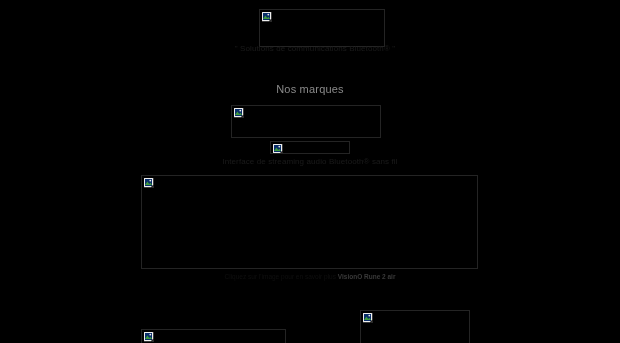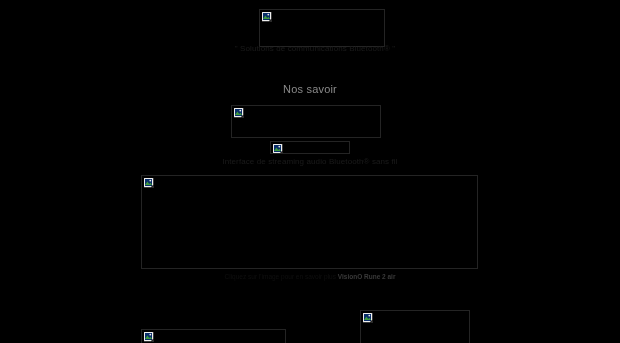--- a/index.html
+++ b/index.html
@@ -103,21 +103,21 @@
       <rect x="1" y="1" width="7" height="7" fill="#0a2f6b"></rect>
       <path d="M1 7 L3.4 3.6 L5.2 6 L6.4 4.8 L8 7 Z" fill="#3f9b3f"></path>
       <circle cx="6.3" cy="2.6" r="0.9" fill="#e8e8e8"></circle>
       <path d="M7.5 7.5 L10.5 7.5 L10.5 10.5 L7.5 10.5 Z" fill="#000000"></path>
       <path d="M8 8 L10 8 L10 10 L8 10 Z" fill="#2a2a2a"></path>
     </svg>
   </div>
 
   <div class="caption" id="cap-hero">" Solutions de communications Bluetooth® "</div>
 
-  <div class="heading" id="head-nos-marques">Nos savoir</div>
+  <div class="heading" id="head-nos-marques">Nos marques</div>
 
   <div class="imgbox" id="box-brand-main">
     <svg class="broken-icon" viewBox="0 0 11 11">
       <rect x="0" y="0" width="9" height="9" fill="#ffffff"></rect>
       <rect x="0" y="0" width="9" height="9" fill="none" stroke="#c8c8c8" stroke-width="0.6"></rect>
       <rect x="1" y="1" width="7" height="7" fill="#0a2f6b"></rect>
       <path d="M1 7 L3.4 3.6 L5.2 6 L6.4 4.8 L8 7 Z" fill="#3f9b3f"></path>
       <circle cx="6.3" cy="2.6" r="0.9" fill="#e8e8e8"></circle>
       <path d="M7.5 7.5 L10.5 7.5 L10.5 10.5 L7.5 10.5 Z" fill="#000000"></path>
       <path d="M8 8 L10 8 L10 10 L8 10 Z" fill="#2a2a2a"></path>

